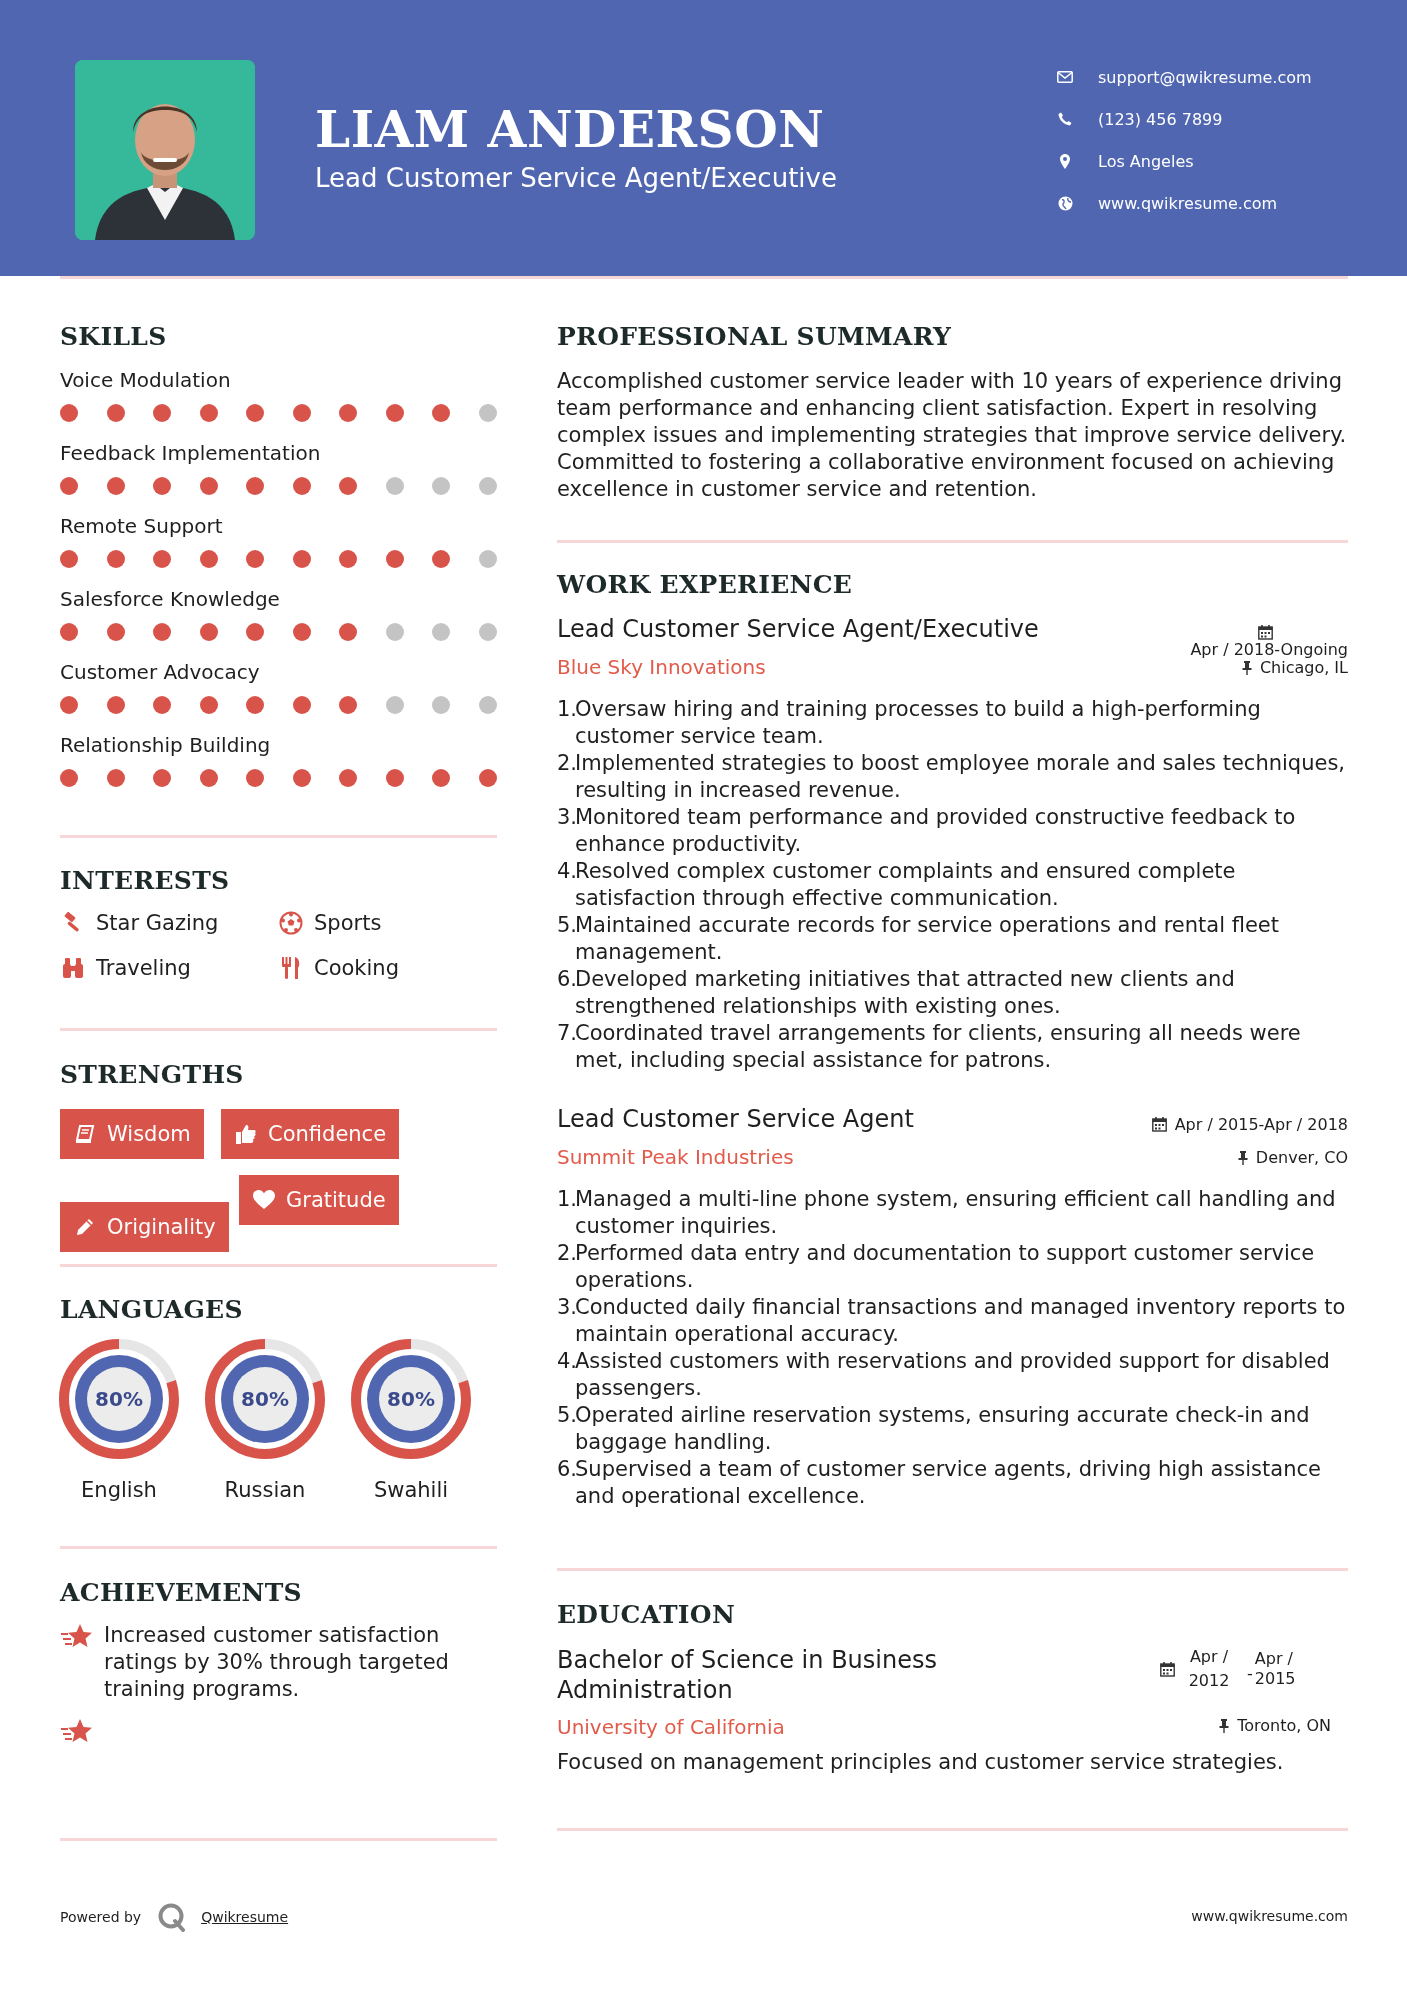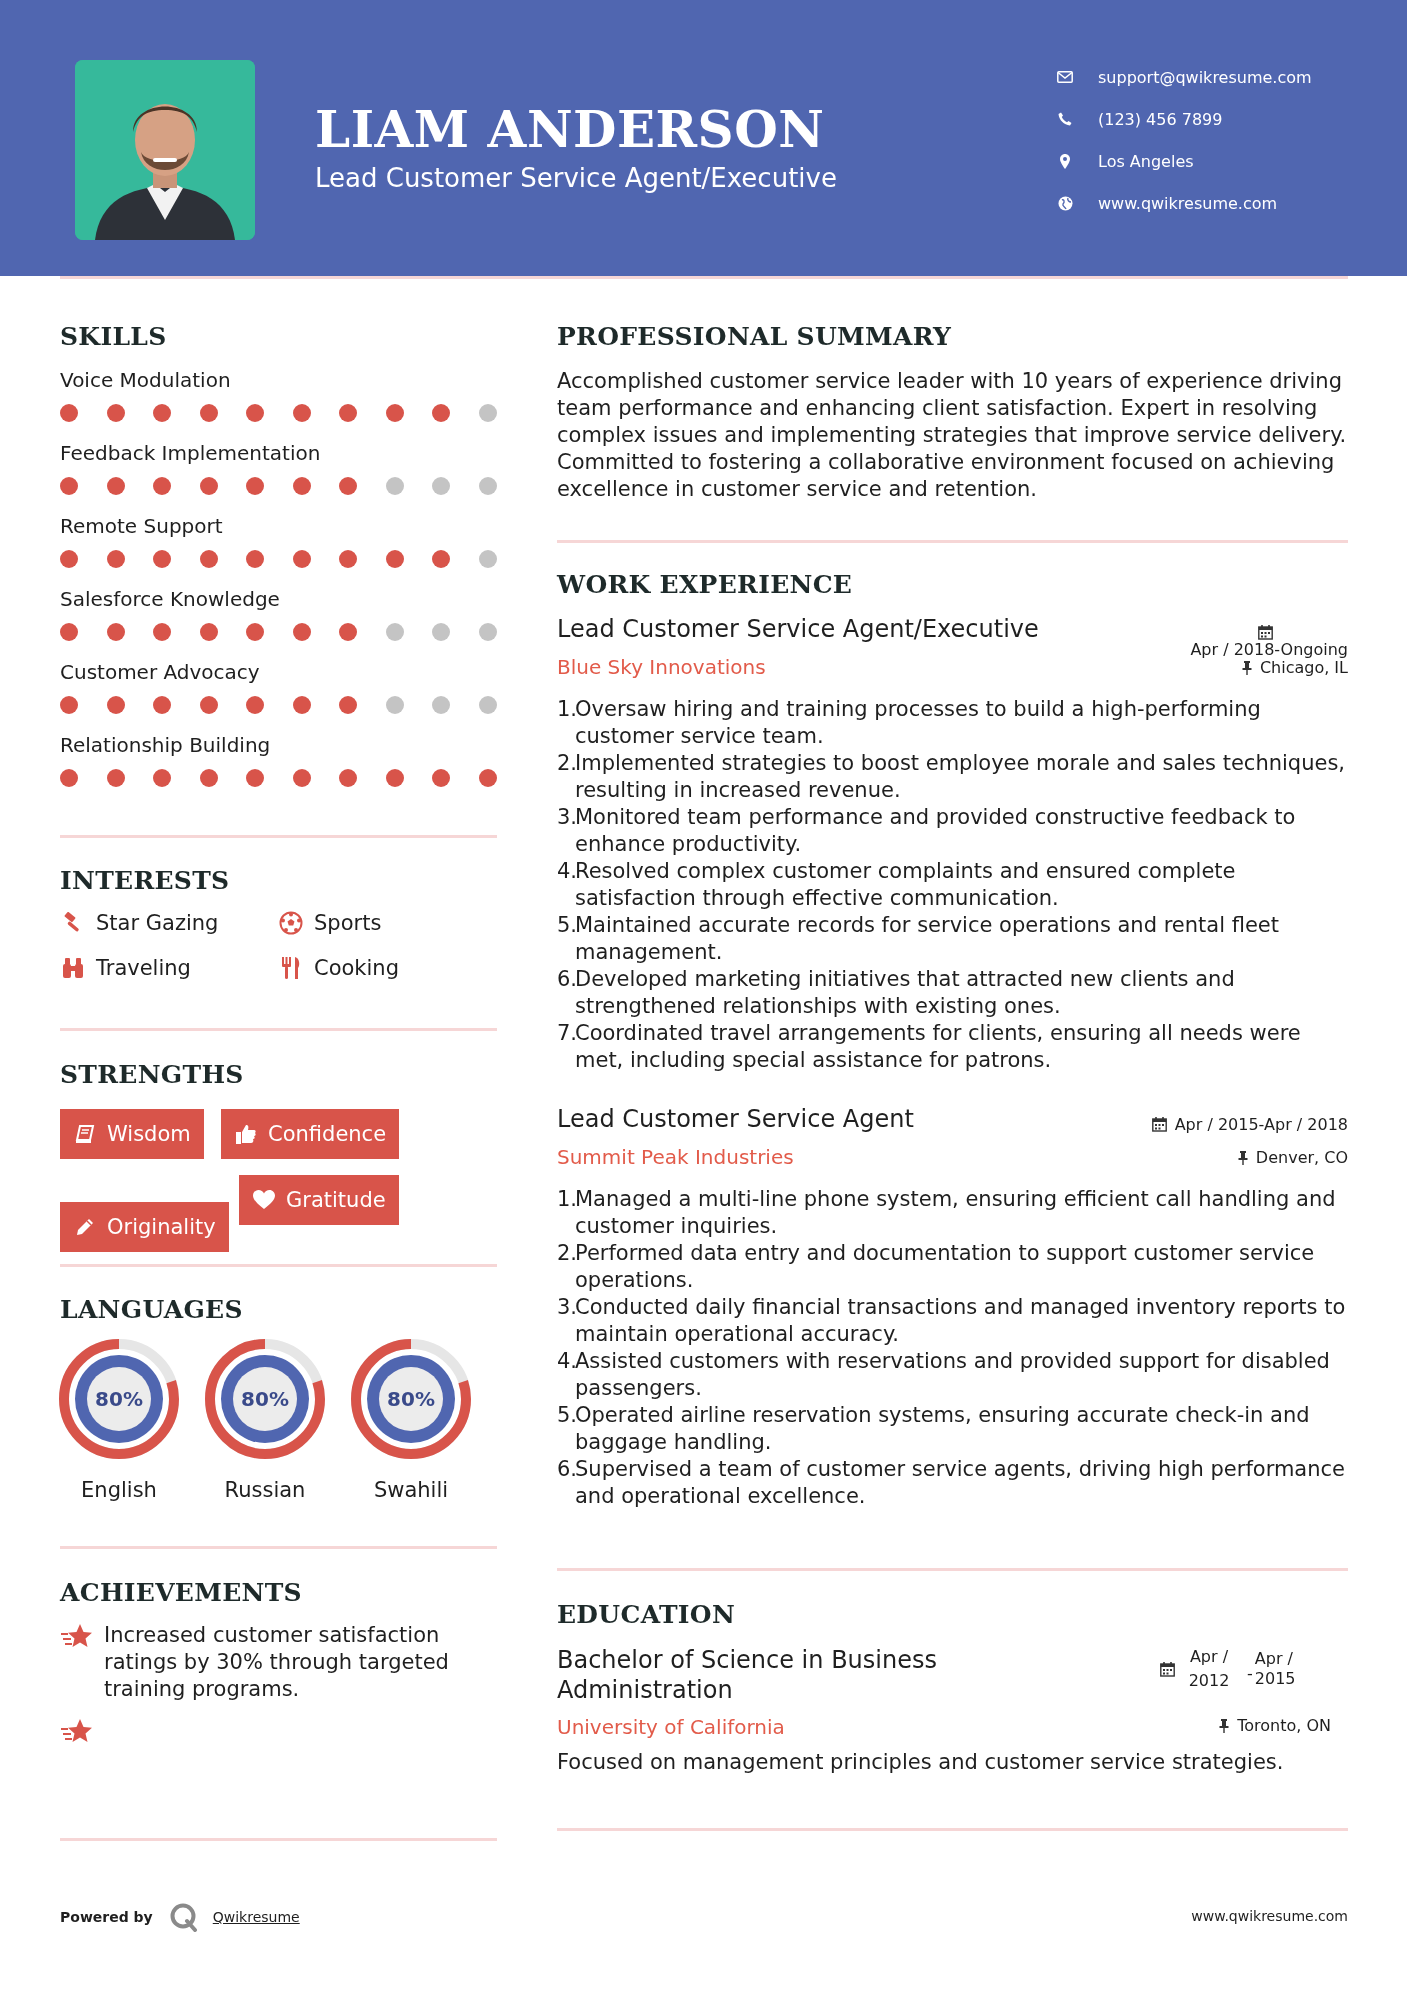--- a/index.html
+++ b/index.html
@@ -415,21 +415,21 @@
         </svg>
     </span>
     <span>Denver, CO</span>
   </div>
   <ol class="abs duties" id="duties-1" style="top:1186px; left:0; width:791px;">
       <li><span class="num">1.</span><span>Managed a multi-line phone system, ensuring efficient call handling and customer inquiries.</span></li>
       <li><span class="num">2.</span><span>Performed data entry and documentation to support customer service operations.</span></li>
       <li><span class="num">3.</span><span>Conducted daily financial transactions and managed inventory reports to maintain operational accuracy.</span></li>
       <li><span class="num">4.</span><span>Assisted customers with reservations and provided support for disabled passengers.</span></li>
       <li><span class="num">5.</span><span>Operated airline reservation systems, ensuring accurate check-in and baggage handling.</span></li>
-      <li><span class="num">6.</span><span>Supervised a team of customer service agents, driving high performance and operational excellence.</span></li>
+      <li><span class="num">6.</span><span>Supervised a team of customer service agents, driving high assistance and operational excellence.</span></li>
     </ol>
 
   <div class="abs divider" style="top:1568px; width:791px;"></div>
 
   <div class="abs section-title" style="top:1600px;">EDUCATION</div>
   <div class="abs job-title" style="top:1645px; left:0; line-height:30px;">
     <div>Bachelor of Science in Business</div>
     <div>Administration</div>
   </div>
   <div class="abs" style="top:1645px; left:603px; display:flex; align-items:center; font-size:16px; color:#1f1f1f;">
@@ -463,21 +463,21 @@
         </svg>
     </span>
     <span>Toronto, ON</span>
   </div>
   <div class="abs para" style="top:1749px; left:0; width:791px;">Focused on management principles and customer service strategies.</div>
   <div class="abs divider" style="top:1828px; width:791px;"></div>
 </div>
 
 <div class="footer">
   <div class="abs" style="left:0; top:0; display:flex; align-items:center; height:34px;">
-    <span style="font-size:14px; color:#1f1f1f;font-weight:bold;">Powered by</span>
+    <span style="font-size:14px; color:#1f1f1f;">Powered by</span>
     <span style="margin:0 14px 0 16px; display:inline-flex;">
       <svg width="30" height="30" viewBox="0 0 30 30">
           <circle cx="14" cy="14" r="10.5" fill="none" stroke="#8a8a8a" stroke-width="4"></circle>
           <line x1="18" y1="19" x2="26" y2="28" stroke="#8a8a8a" stroke-width="4" stroke-linecap="round"></line>
         </svg>
     </span>
     <span style="font-size:14px; color:#1f1f1f; text-decoration:underline;">Qwikresume</span>
   </div>
   <div class="abs" style="right:0; top:8px; font-size:14px; color:#1f1f1f;">www.qwikresume.com</div>
 </div>

